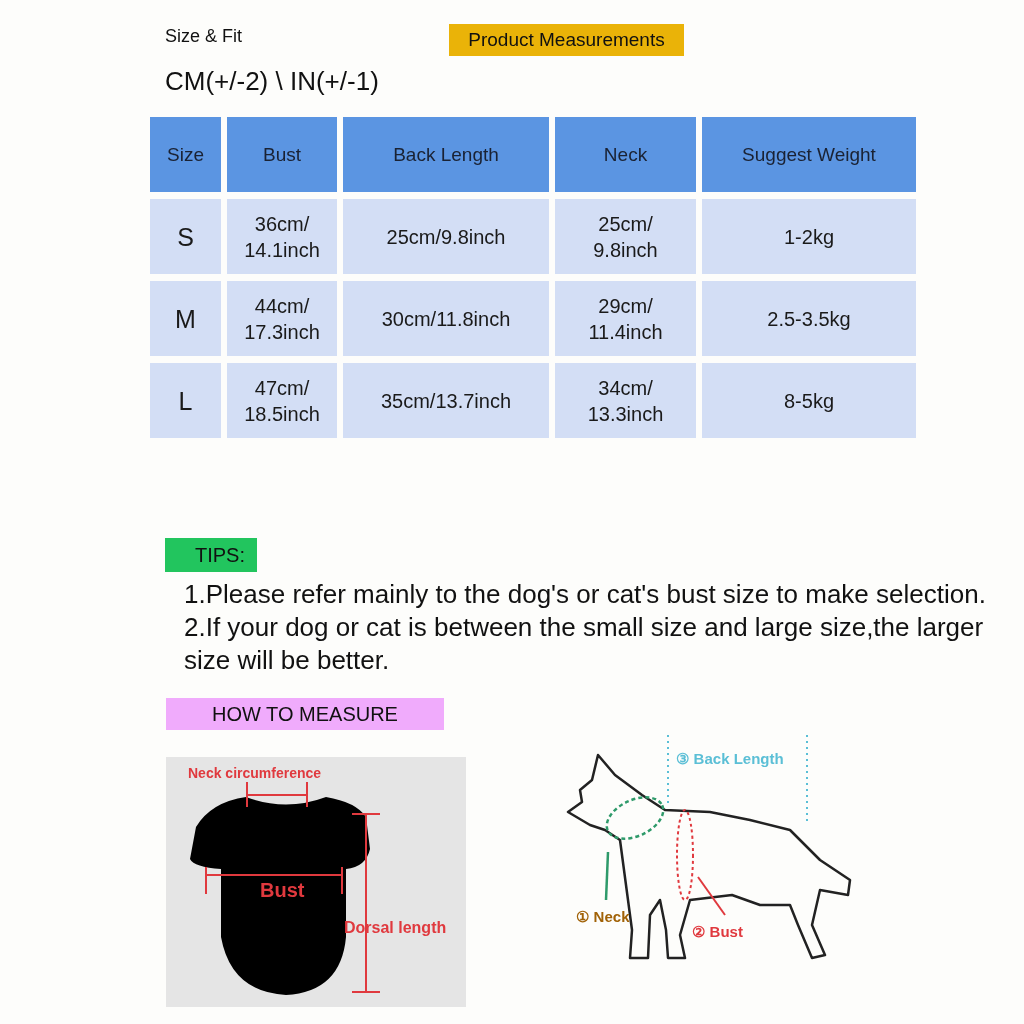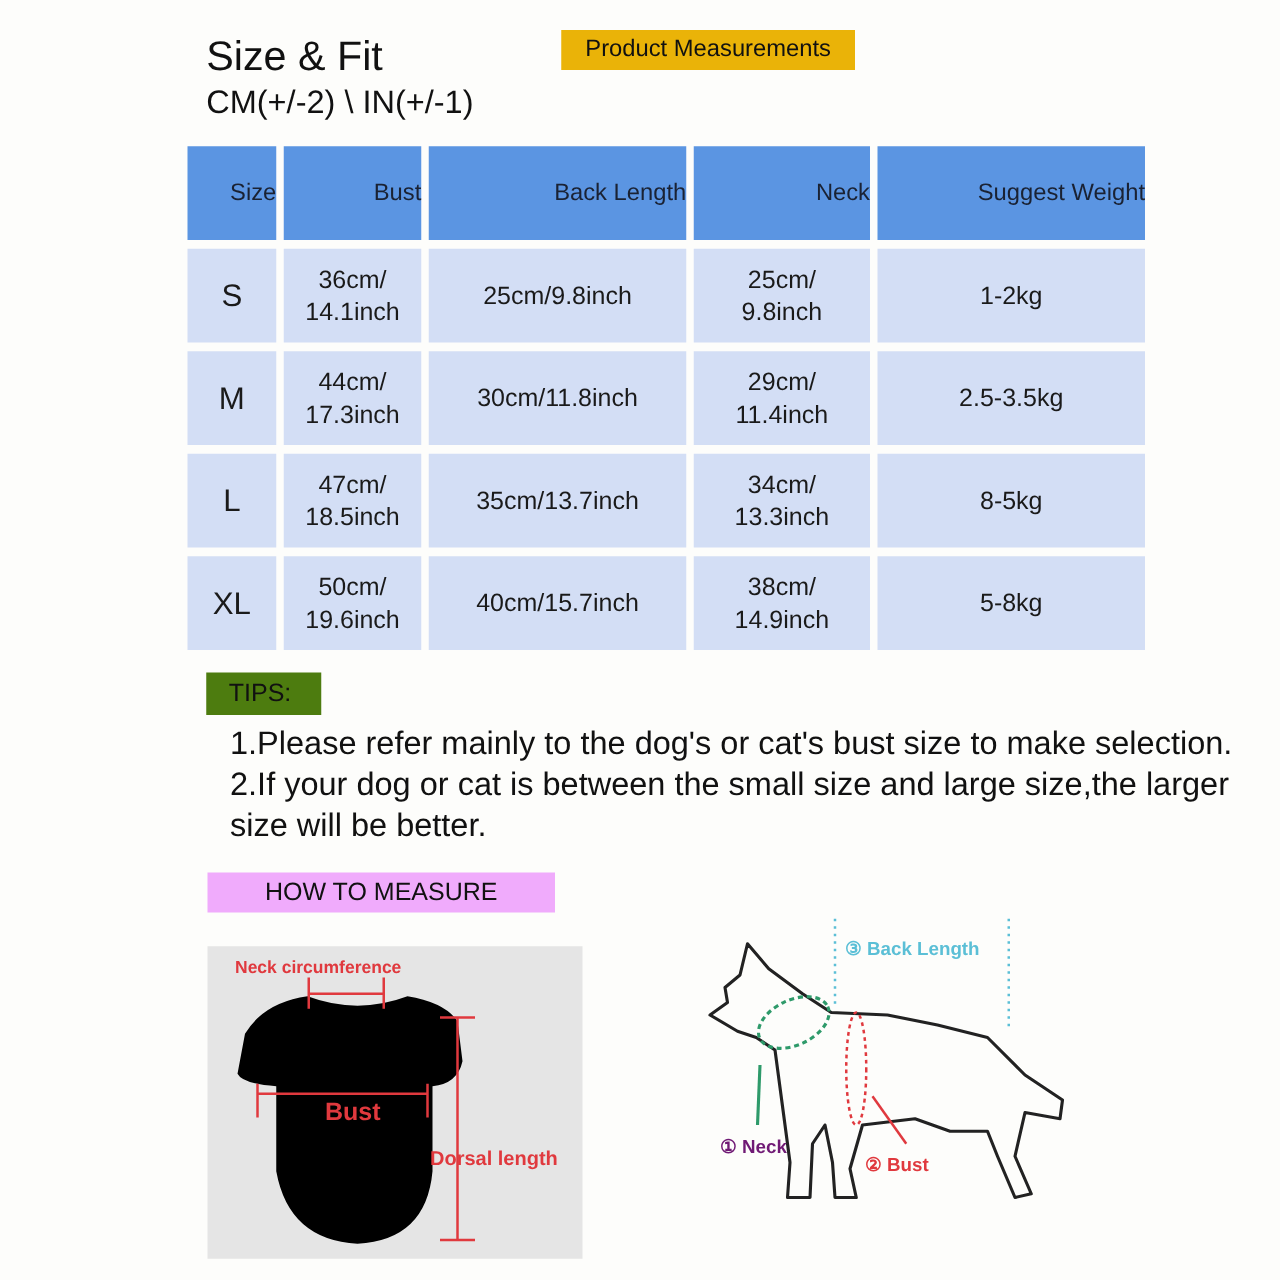--- a/index.html
+++ b/index.html
@@ -1,32 +1,32 @@
 <!DOCTYPE html>
 <html><head>
 <meta charset="utf-8">
 <style>
   html, body { margin: 0; padding: 0; }
   body {
     width: 1024px; height: 1024px; background: #fdfdfb; position: relative;
     font-family: "Liberation Sans", sans-serif; color: #111; overflow: hidden;
   }
   .abs { position: absolute; }
-  #title { left: 165px; top: 26px; font-size: 33px; }
+  #title { left: 165px; top: 26px; font-size: 18px; }
   #tolerance { left: 165px; top: 66px; font-size: 26px; }
   #pm-badge { left: 449px; top: 24px; width: 235px; height: 32px; background: #eab308;
     font-size: 19px; line-height: 32px; text-align: center; }
   table.sizes { position: absolute; left: 150px; top: 117px; border-collapse: separate; border-spacing: 6px 7px; margin: -7px -6px; }
   table.sizes th, table.sizes td { text-align: center; vertical-align: middle; padding: 0; }
-  table.sizes th { background: #5b95e2; color: #1a2233; font-weight: normal; font-size: 19px; height: 75px; text-align: right; }
+  table.sizes th { background: #5b95e2; color: #1a2233; font-weight: normal; font-size: 19px; height: 75px; }
   table.sizes td { background: #d3def5; color: #1a1a1a; font-size: 20px; height: 75px; line-height: 26px; }
   table.sizes td.sz { font-size: 25px; }
   .c0 { width: 71px; } .c1 { width: 110px; } .c2 { width: 206px; } .c3 { width: 141px; } .c4 { width: 214px; }
-  #tips-badge { left: 165px; top: 538px; width: 92px; height: 34px; background: #4d7c0f;
-    font-size: 20px; line-height: 34px; padding-left: 18px; box-sizing: border-box; }
+  #tips-badge { left: 165px; top: 538px; width: 92px; height: 34px; background: #22c55e;
+    font-size: 20px; line-height: 34px; padding-left: 18px; box-sizing: border-box; text-align: center; }
   .tip { left: 184px; font-size: 26px; }
   #how-badge { left: 166px; top: 698px; width: 278px; height: 32px; background: #f0abfc;
     font-size: 20px; line-height: 32px; text-align: center; }
   #shirt-panel { left: 166px; top: 757px; width: 300px; height: 250px; background: #e5e5e5; }
   #dog-panel { left: 550px; top: 730px; width: 320px; height: 250px; }
 </style>
 </head>
 <body>
 
 <div class="abs" id="title">Size &amp; Fit</div>
@@ -76,33 +76,20 @@
           <div>47cm/</div>
           <div>18.5inch</div>
         </td>
       <td>35cm/13.7inch</td>
       <td>
           <div>34cm/</div>
           <div>13.3inch</div>
         </td>
       <td>8-5kg</td>
     </tr>
-    <tr>
-      <td class="sz">XL</td>
-      <td>
-          <div>50cm/</div>
-          <div>19.6inch</div>
-        </td>
-      <td>40cm/15.7inch</td>
-      <td>
-          <div>38cm/</div>
-          <div>14.9inch</div>
-        </td>
-      <td>5-8kg</td>
-    </tr>
   </tbody>
 </table>
 
 <div class="abs" id="tips-badge">TIPS:</div>
 <div class="abs tip" style="top:579px">1.Please refer mainly to the dog's or cat's  bust size to make selection.</div>
 <div class="abs tip" style="top:612px">2.If your dog or cat is between the small size and large size,the larger</div>
 <div class="abs tip" style="top:645px">size will be better.</div>
 
 <div class="abs" id="how-badge">HOW TO MEASURE</div>
 
@@ -132,15 +119,15 @@
       <line x1="118" y1="5" x2="118" y2="75"></line>
         <line x1="257" y1="5" x2="257" y2="95"></line>
     </g>
     <path d="M48 25 L65 45 L92 65 L115 80 L160 82 L200 90 L240 100 L270 130 L300 150 L298 165 L270 160 L262 195 L275 225 L262 228 L248 195 L240 175 L210 175 L182 165 L140 170 L130 205 L135 228 L118 228 L116 200 L110 170 L100 185 L98 228 L80 228 L82 200 L70 110 L55 100 L40 95 L18 82 L32 72 L30 60 L42 50 Z" fill="none" stroke="#222" stroke-width="2.5" stroke-linejoin="round"></path>
     <ellipse cx="85" cy="88" rx="30" ry="18" fill="none" stroke="#2e9a6a" stroke-width="2.5" stroke-dasharray="4 3" transform="rotate(-25 85 88)"></ellipse>
     <line x1="58" y1="122" x2="56" y2="170" stroke="#2e9a6a" stroke-width="2.5"></line>
     <ellipse cx="135" cy="125" rx="8" ry="45" fill="none" stroke="#e0393e" stroke-width="2" stroke-dasharray="3 3"></ellipse>
     <line x1="148" y1="147" x2="175" y2="185" stroke="#e0393e" stroke-width="2"></line>
   </svg>
   <div class="abs" style="left:126px;top:20px;font-size:15px;color:#5bbfd6;font-weight:bold;">③ Back Length</div>
-  <div class="abs" style="left:26px;top:178px;font-size:15px;color:#701a75;font-weight:bold;">① Neck</div>
+  <div class="abs" style="left:26px;top:178px;font-size:15px;color:#a16207;font-weight:bold;">① Neck</div>
   <div class="abs" style="left:142px;top:193px;font-size:15px;color:#e0393e;font-weight:bold;">② Bust</div>
 </div>
 
 </body></html>

